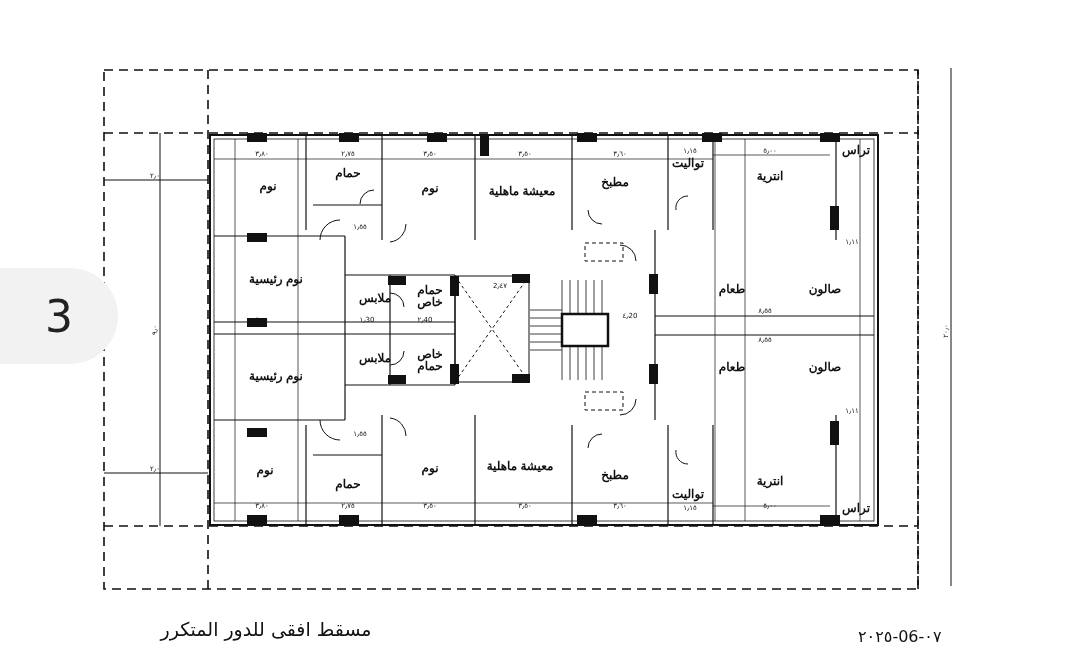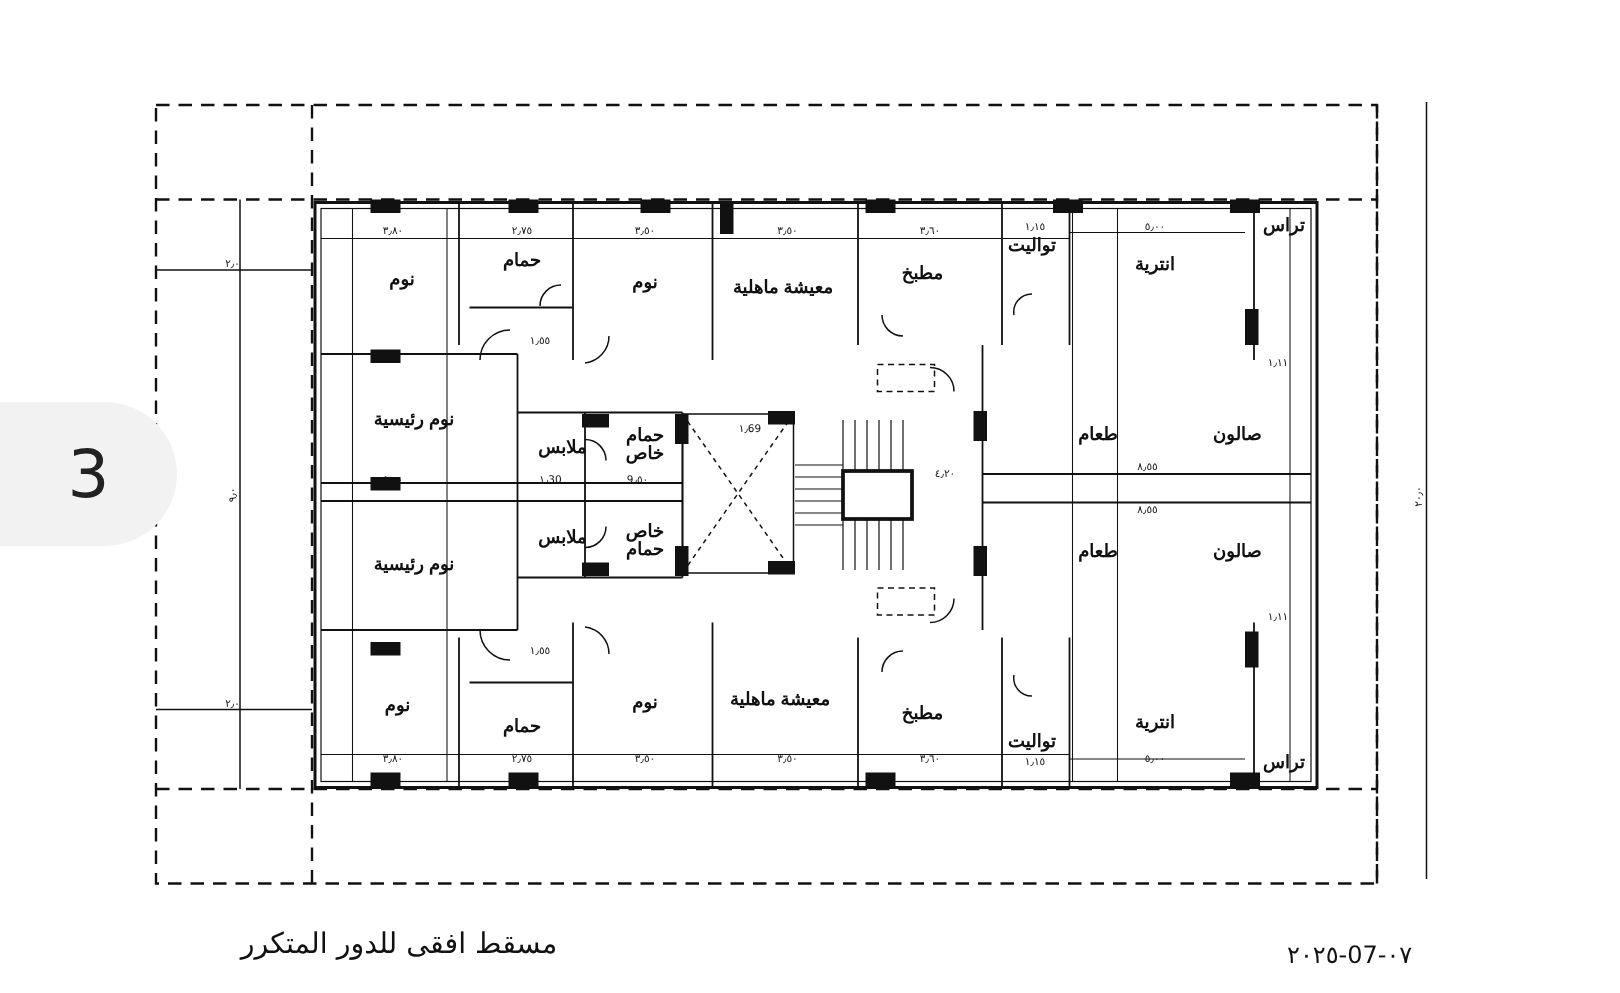--- a/index.html
+++ b/index.html
@@ -171,21 +171,21 @@
     <line x1="235" y1="139" x2="235" y2="521"></line>
       <line x1="298" y1="139" x2="298" y2="521"></line>
     <line x1="715" y1="139" x2="715" y2="521"></line>
       <line x1="745" y1="139" x2="745" y2="521"></line>
     <line x1="860" y1="139" x2="860" y2="521"></line>
   </g>
 </svg>
 
 <div class="page-badge">3</div>
 <div class="caption">مسقط افقى للدور المتكرر</div>
-<div class="date">٢٠٢٥-07-٠٧</div>
+<div class="date">٢٠٢٥-06-٠٧</div>
 
 <div class="dim v" style="left:946px;top:331px;">٢٠٫٠</div>
 <div class="dim v" style="left:155px;top:330px;">٩٫٠</div>
 <div class="dim" style="left:155px;top:176px;">٢٫٠</div>
 <div class="dim" style="left:155px;top:469px;">٢٫٠</div>
 
 <div id="rooms">
     <div class="room-label" style="left: 268px; top: 186px;">نوم</div>
     <div class="room-label" style="left: 348px; top: 173px;">حمام</div>
     <div class="room-label" style="left: 430px; top: 188px;">نوم</div>
@@ -216,29 +216,29 @@
 <div id="dims">
     <div class="dim" style="left: 262px; top: 154px;">٣٫٨٠</div>
     <div class="dim" style="left: 348px; top: 154px;">٢٫٧٥</div>
     <div class="dim" style="left: 430px; top: 154px;">٣٫٥٠</div>
     <div class="dim" style="left: 525px; top: 154px;">٣٫٥٠</div>
     <div class="dim" style="left: 620px; top: 154px;">٣٫٦٠</div>
     <div class="dim" style="left: 690px; top: 151px;">١٫١٥</div>
     <div class="dim" style="left: 770px; top: 151px;">٥٫٠٠</div>
     <div class="dim" style="left: 262px; top: 320px;">٥٫٠٠</div>
     <div class="dim" style="left: 367px; top: 320px;">١٫30</div>
-    <div class="dim" style="left: 425px; top: 320px;">9٫٥٠</div>
+    <div class="dim" style="left: 425px; top: 320px;">٢٫40</div>
     <div class="dim" style="left: 765px; top: 311px;">٨٫٥٥</div>
     <div class="dim" style="left: 765px; top: 340px;">٨٫٥٥</div>
     <div class="dim" style="left: 360px; top: 227px;">١٫٥٥</div>
     <div class="dim" style="left: 360px; top: 434px;">١٫٥٥</div>
     <div class="dim" style="left: 852px; top: 242px;">١٫١١</div>
     <div class="dim" style="left: 852px; top: 411px;">١٫١١</div>
     <div class="dim" style="left: 262px; top: 506px;">٣٫٨٠</div>
     <div class="dim" style="left: 348px; top: 506px;">٢٫٧٥</div>
     <div class="dim" style="left: 430px; top: 506px;">٣٫٥٠</div>
     <div class="dim" style="left: 525px; top: 506px;">٣٫٥٠</div>
     <div class="dim" style="left: 620px; top: 506px;">٣٫٦٠</div>
     <div class="dim" style="left: 690px; top: 508px;">١٫١٥</div>
     <div class="dim" style="left: 770px; top: 506px;">٥٫٠٠</div>
-    <div class="dim" style="left: 500px; top: 286px;">١٫69</div>
-    <div class="dim" style="left: 630px; top: 316px;">٤٫٢٠</div>
+    <div class="dim" style="left: 500px; top: 286px;">2٫٤٧</div>
+    <div class="dim" style="left: 630px; top: 316px;">٤٫20</div>
   </div>
 
 </body></html>

